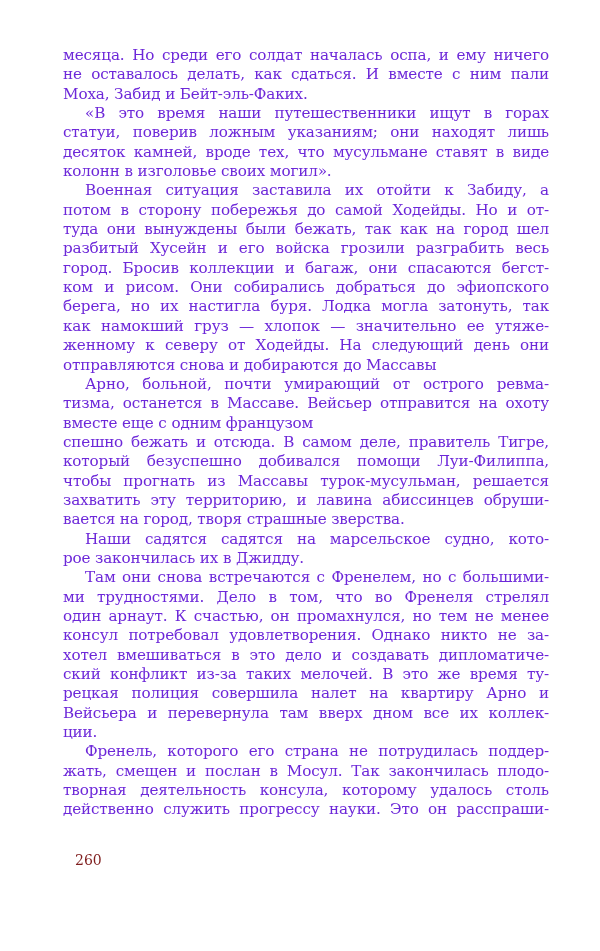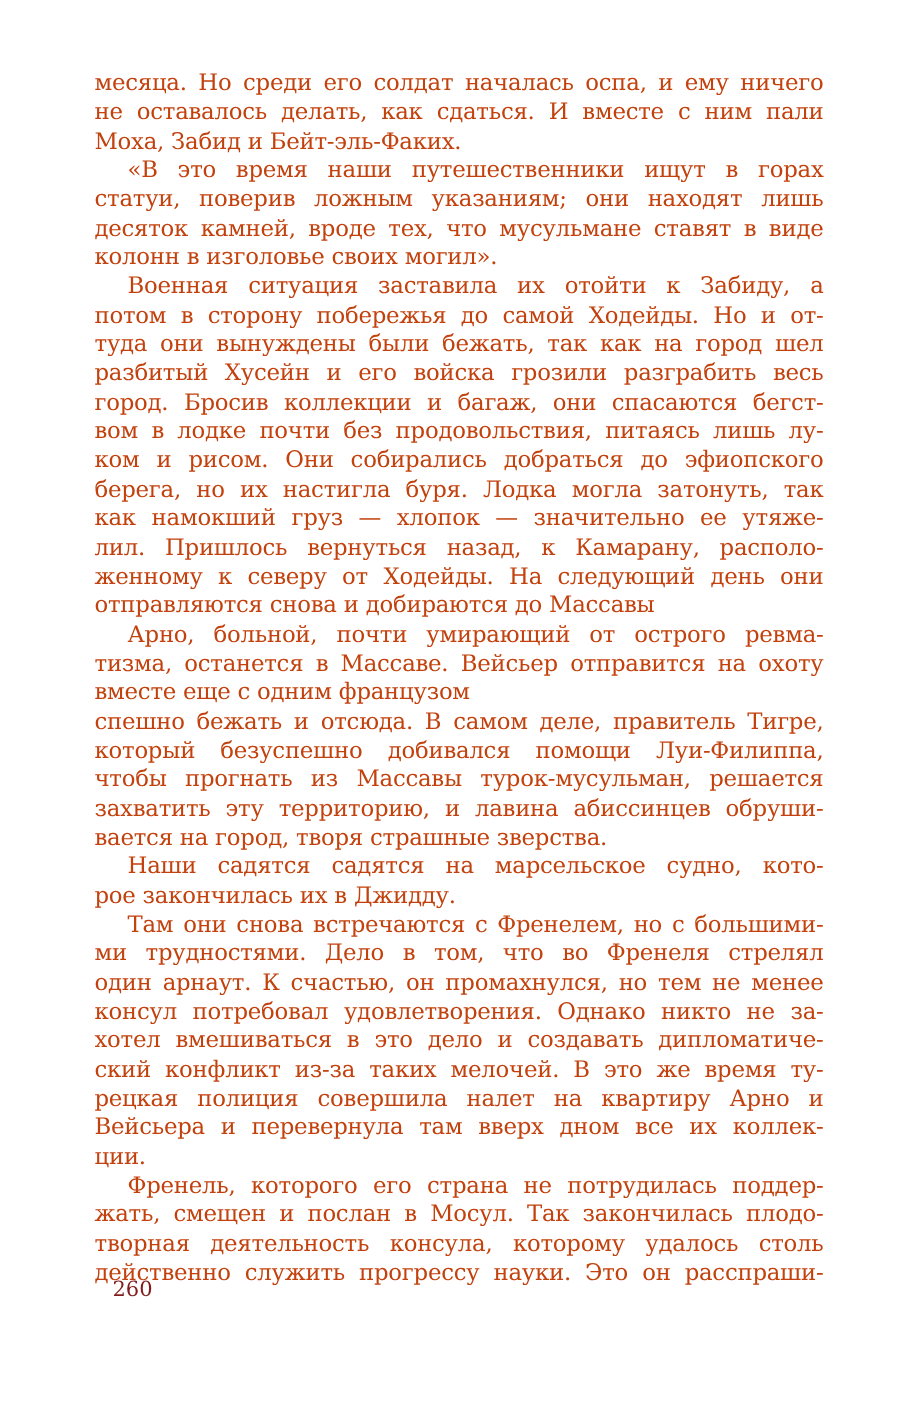--- a/index.html
+++ b/index.html
@@ -14,21 +14,21 @@
       overflow: hidden;
     }
     .page {
       position: absolute;
       left: 63px;
       top: 46px;
       width: 486px;
       font-family: "DejaVu Serif", "Liberation Serif", serif;
       font-size: 15.2px;
       line-height: 19.35px;
-      color: #c2410c;
+      color: #6d28d9;
     }
     .line {
       display: block;
       height: 19.35px;
       white-space: nowrap;
       text-align: justify;
       text-align-last: justify;
       letter-spacing: -0.15px;
     }
     .line.last {
@@ -55,25 +55,23 @@
     <span class="line last">Моха, Забид и Бейт-эль-Факих.</span>
     <span class="line indent">«В это время наши путешественники ищут в горах</span>
     <span class="line">статуи, поверив ложным указаниям; они находят лишь</span>
     <span class="line">десяток камней, вроде тех, что мусульмане ставят в виде</span>
     <span class="line last">колонн в изголовье своих могил».</span>
     <span class="line indent">Военная ситуация заставила их отойти к Забиду, а</span>
     <span class="line">потом в сторону побережья до самой Ходейды. Но и от-</span>
     <span class="line">туда они вынуждены были бежать, так как на город шел</span>
     <span class="line">разбитый Хусейн и его войска грозили разграбить весь</span>
     <span class="line">город. Бросив коллекции и багаж, они спасаются бегст-</span>
-    <span class="line">вом в лодке почти без продовольствия, питаясь лишь лу-</span>
     <span class="line">ком и рисом. Они собирались добраться до эфиопского</span>
     <span class="line">берега, но их настигла буря. Лодка могла затонуть, так</span>
     <span class="line">как намокший груз — хлопок — значительно ее утяже-</span>
-    <span class="line">лил. Пришлось вернуться назад, к Камарану, располо-</span>
     <span class="line">женному к северу от Ходейды. На следующий день они</span>
     <span class="line last">отправляются снова и добираются до Массавы</span>
     <span class="line indent">Арно, больной, почти умирающий от острого ревма-</span>
     <span class="line">тизма, останется в Массаве. Вейсьер отправится на охоту</span>
     <span class="line last">вместе еще с одним французом</span>
     <span class="line">спешно бежать и отсюда. В самом деле, правитель Тигре,</span>
     <span class="line">который безуспешно добивался помощи Луи-Филиппа,</span>
     <span class="line">чтобы прогнать из Массавы турок-мусульман, решается</span>
     <span class="line">захватить эту территорию, и лавина абиссинцев обруши-</span>
     <span class="line last">вается на город, творя страшные зверства.</span>

